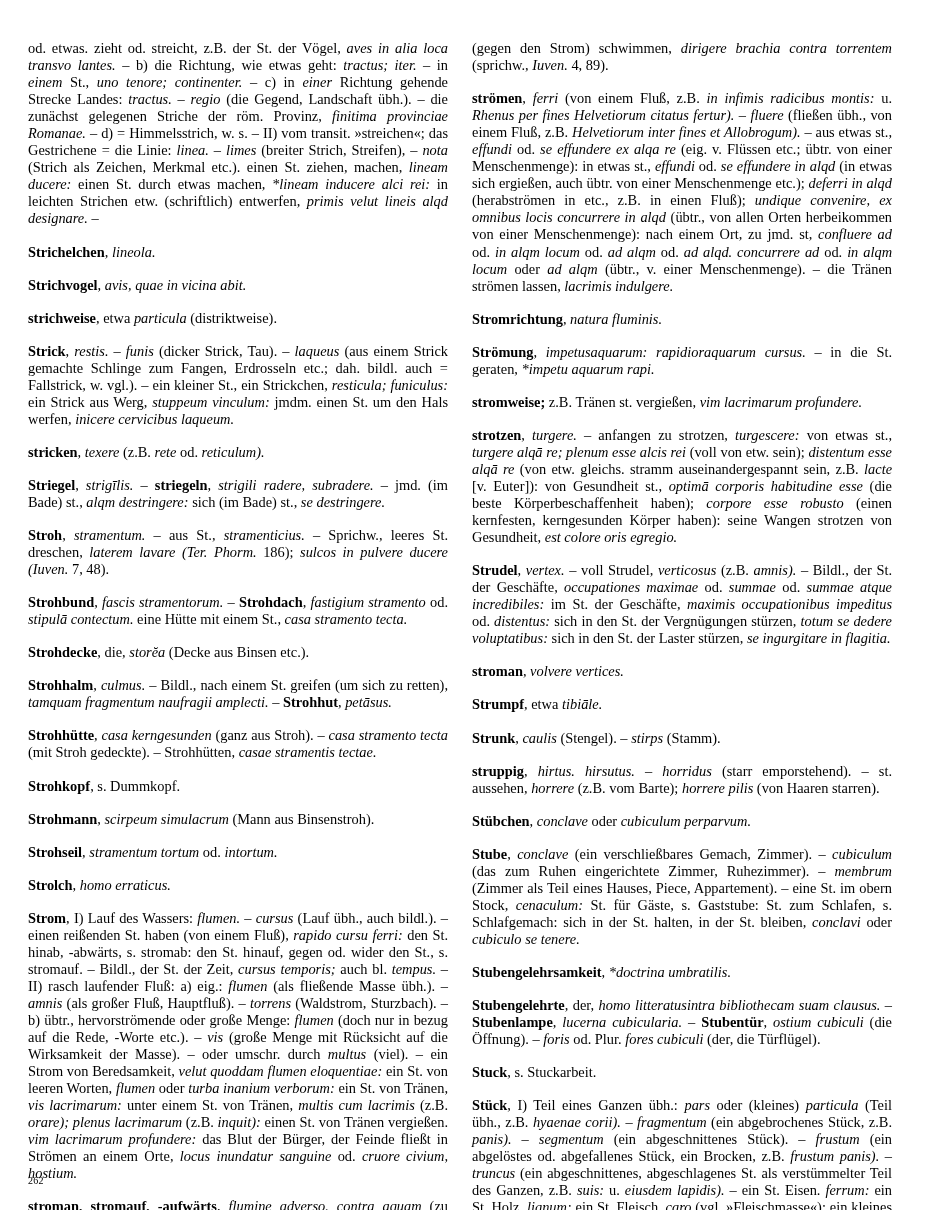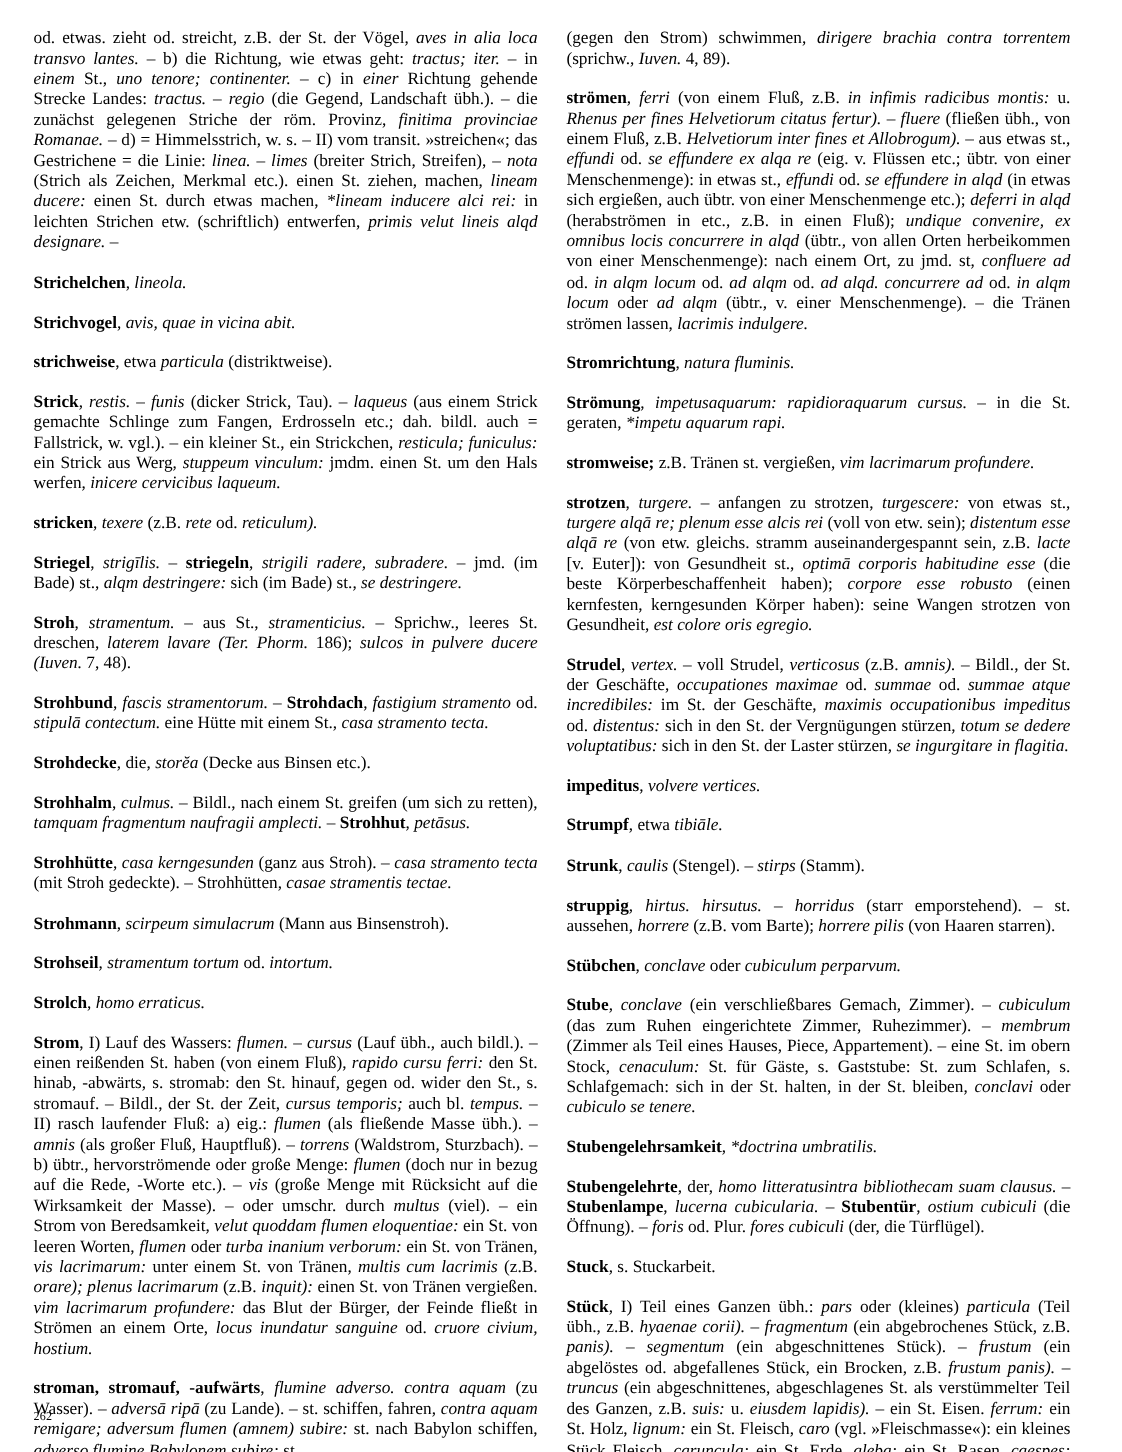--- a/index.html
+++ b/index.html
@@ -12,21 +12,21 @@
     height: 1210px;
     font-family: "Liberation Serif", "DejaVu Serif", serif;
     color: #000000;
     overflow: hidden;
   }
   .page {
     position: relative;
     width: 935px;
     height: 1210px;
     box-sizing: border-box;
-    padding: 24px 26px 0 28px;
+    padding: 40px 26px 0 28px;
   }
   .columns {
     display: flex;
     gap: 24px;
     align-items: flex-start;
   }
   .col {
     width: 420px;
     font-size: 14.4px;
     line-height: 17.05px;
@@ -67,35 +67,36 @@
         <p class="entry"><b>Strichvogel</b>, <i>avis, quae in vicina abit.</i></p>
         <p class="entry"><b>strichweise</b>, etwa <i>particula</i> (distriktweise).</p>
         <p class="entry"><b>Strick</b>, <i>restis.</i> – <i>funis</i> (dicker Strick, Tau). – <i>laqueus</i> (aus einem Strick gemachte Schlinge zum Fangen, Erdrosseln etc.; dah. bildl. auch = Fallstrick, w. vgl.). – ein kleiner St., ein Strickchen, <i>resticula; funiculus:</i> ein Strick aus Werg, <i>stuppeum vinculum:</i> jmdm. einen St. um den Hals werfen, <i>inicere cervicibus laqueum.</i></p>
         <p class="entry"><b>stricken</b>, <i>texere</i> (z.B. <i>rete</i> od. <i>reticulum).</i></p>
         <p class="entry"><b>Striegel</b>, <i>strigīlis.</i> – <b>striegeln</b>, <i>strigili radere, subradere.</i> – jmd. (im Bade) st., <i>alqm destringere:</i> sich (im Bade) st., <i>se destringere.</i></p>
         <p class="entry"><b>Stroh</b>, <i>stramentum.</i> – aus St., <i>stramenticius.</i> – Sprichw., leeres St. dreschen, <i>laterem lavare (Ter. Phorm.</i> 186); <i>sulcos in pulvere ducere (Iuven.</i> 7, 48).</p>
         <p class="entry"><b>Strohbund</b>, <i>fascis stramentorum.</i> – <b>Strohdach</b>, <i>fastigium stramento</i> od. <i>stipulā contectum.</i> eine Hütte mit einem St., <i>casa stramento tecta.</i></p>
         <p class="entry"><b>Strohdecke</b>, die, <i>storĕa</i> (Decke aus Binsen etc.).</p>
         <p class="entry"><b>Strohhalm</b>, <i>culmus.</i> – Bildl., nach einem St. greifen (um sich zu retten), <i>tamquam fragmentum naufragii amplecti.</i> – <b>Strohhut</b>, <i>petāsus.</i></p>
         <p class="entry"><b>Strohhütte</b>, <i>casa kerngesunden</i> (ganz aus Stroh). – <i>casa stramento tecta</i> (mit Stroh gedeckte). – Strohhütten, <i>casae stramentis tectae.</i></p>
+        <p class="entry"><b>Strohkopf</b>, s. Dummkopf.</p>
         <p class="entry"><b>Strohmann</b>, <i>scirpeum simulacrum</i> (Mann aus Binsenstroh).</p>
         <p class="entry"><b>Strohseil</b>, <i>stramentum tortum</i> od. <i>intortum.</i></p>
         <p class="entry"><b>Strolch</b>, <i>homo erraticus.</i></p>
         <p class="entry"><b>Strom</b>, I) Lauf des Wassers: <i>flumen.</i> – <i>cursus</i> (Lauf übh., auch bildl.). – einen reißenden St. haben (von einem Fluß), <i>rapido cursu ferri:</i> den St. hinab, -abwärts, s. stromab: den St. hinauf, gegen od. wider den St., s. stromauf. – Bildl., der St. der Zeit, <i>cursus temporis;</i> auch bl. <i>tempus.</i> – II) rasch laufender Fluß: a) eig.: <i>flumen</i> (als fließende Masse übh.). – <i>amnis</i> (als großer Fluß, Hauptfluß). – <i>torrens</i> (Waldstrom, Sturzbach). – b) übtr., hervorströmende oder große Menge: <i>flumen</i> (doch nur in bezug auf die Rede, -Worte etc.). – <i>vis</i> (große Menge mit Rücksicht auf die Wirksamkeit der Masse). – oder umschr. durch <i>multus</i> (viel). – ein Strom von Beredsamkeit, <i>velut quoddam flumen eloquentiae:</i> ein St. von leeren Worten, <i>flumen</i> oder <i>turba inanium verborum:</i> ein St. von Tränen, <i>vis lacrimarum:</i> unter einem St. von Tränen, <i>multis cum lacrimis</i> (z.B. <i>orare); plenus lacrimarum</i> (z.B. <i>inquit):</i> einen St. von Tränen vergießen. <i>vim lacrimarum profundere:</i> das Blut der Bürger, der Feinde fließt in Strömen an einem Orte, <i>locus inundatur sanguine</i> od. <i>cruore civium, hostium.</i></p>
         <p class="entry"><b>stroman, stromauf, -aufwärts</b>, <i>flumine adverso. contra aquam</i> (zu Wasser). – <i>adversā ripā</i> (zu Lande). – st. schiffen, fahren, <i>contra aquam remigare; adversum flumen (amnem) subire:</i> st. nach Babylon schiffen, <i>adverso flumine Babylonem subire:</i> st.</p>
       </div>
     <div class="col" id="right-col">
         <p class="entry">(gegen den Strom) schwimmen, <i>dirigere brachia contra torrentem</i> (sprichw., <i>Iuven.</i> 4, 89).</p>
         <p class="entry"><b>strömen</b>, <i>ferri</i> (von einem Fluß, z.B. <i>in infimis radicibus montis:</i> u. <i>Rhenus per fines Helvetiorum citatus fertur).</i> – <i>fluere</i> (fließen übh., von einem Fluß, z.B. <i>Helvetiorum inter fines et Allobrogum).</i> – aus etwas st., <i>effundi</i> od. <i>se effundere ex alqa re</i> (eig. v. Flüssen etc.; übtr. von einer Menschenmenge): in etwas st., <i>effundi</i> od. <i>se effundere in alqd</i> (in etwas sich ergießen, auch übtr. von einer Menschenmenge etc.); <i>deferri in alqd</i> (herabströmen in etc., z.B. in einen Fluß); <i>undique convenire, ex omnibus locis concurrere in alqd</i> (übtr., von allen Orten herbeikommen von einer Menschenmenge): nach einem Ort, zu jmd. st, <i>confluere ad</i> od. <i>in alqm locum</i> od. <i>ad alqm</i> od. <i>ad alqd. concurrere ad</i> od. <i>in alqm locum</i> oder <i>ad alqm</i> (übtr., v. einer Menschenmenge). – die Tränen strömen lassen, <i>lacrimis indulgere.</i></p>
         <p class="entry"><b>Stromrichtung</b>, <i>natura fluminis.</i></p>
         <p class="entry"><b>Strömung</b>, <i>impetusaquarum: rapidioraquarum cursus.</i> – in die St. geraten, <i>*impetu aquarum rapi.</i></p>
         <p class="entry"><b>stromweise;</b> z.B. Tränen st. vergießen, <i>vim lacrimarum profundere.</i></p>
         <p class="entry"><b>strotzen</b>, <i>turgere.</i> – anfangen zu strotzen, <i>turgescere:</i> von etwas st., <i>turgere alqā re; plenum esse alcis rei</i> (voll von etw. sein); <i>distentum esse alqā re</i> (von etw. gleichs. stramm auseinandergespannt sein, z.B. <i>lacte</i> [v. Euter]): von Gesundheit st., <i>optimā corporis habitudine esse</i> (die beste Körperbeschaffenheit haben); <i>corpore esse robusto</i> (einen kernfesten, kerngesunden Körper haben): seine Wangen strotzen von Gesundheit, <i>est colore oris egregio.</i></p>
         <p class="entry"><b>Strudel</b>, <i>vertex.</i> – voll Strudel, <i>verticosus</i> (z.B. <i>amnis).</i> – Bildl., der St. der Geschäfte, <i>occupationes maximae</i> od. <i>summae</i> od. <i>summae atque incredibiles:</i> im St. der Geschäfte, <i>maximis occupationibus impeditus</i> od. <i>distentus:</i> sich in den St. der Vergnügungen stürzen, <i>totum se dedere voluptatibus:</i> sich in den St. der Laster stürzen, <i>se ingurgitare in flagitia.</i></p>
-        <p class="entry"><b>impeditus</b>, <i>volvere vertices.</i></p>
+        <p class="entry"><b>stroman</b>, <i>volvere vertices.</i></p>
         <p class="entry"><b>Strumpf</b>, etwa <i>tibiāle.</i></p>
         <p class="entry"><b>Strunk</b>, <i>caulis</i> (Stengel). – <i>stirps</i> (Stamm).</p>
         <p class="entry"><b>struppig</b>, <i>hirtus. hirsutus.</i> – <i>horridus</i> (starr emporstehend). – st. aussehen, <i>horrere</i> (z.B. vom Barte); <i>horrere pilis</i> (von Haaren starren).</p>
         <p class="entry"><b>Stübchen</b>, <i>conclave</i> oder <i>cubiculum perparvum.</i></p>
         <p class="entry"><b>Stube</b>, <i>conclave</i> (ein verschließbares Gemach, Zimmer). – <i>cubiculum</i> (das zum Ruhen eingerichtete Zimmer, Ruhezimmer). – <i>membrum</i> (Zimmer als Teil eines Hauses, Piece, Appartement). – eine St. im obern Stock, <i>cenaculum:</i> St. für Gäste, s. Gaststube: St. zum Schlafen, s. Schlafgemach: sich in der St. halten, in der St. bleiben, <i>conclavi</i> oder <i>cubiculo se tenere.</i></p>
         <p class="entry"><b>Stubengelehrsamkeit</b>, <i>*doctrina umbratilis.</i></p>
         <p class="entry"><b>Stubengelehrte</b>, der, <i>homo litteratusintra bibliothecam suam clausus.</i> – <b>Stubenlampe</b>, <i>lucerna cubicularia.</i> – <b>Stubentür</b>, <i>ostium cubiculi</i> (die Öffnung). – <i>foris</i> od. Plur. <i>fores cubiculi</i> (der, die Türflügel).</p>
         <p class="entry"><b>Stuck</b>, s. Stuckarbeit.</p>
         <p class="entry"><b>Stück</b>, I) Teil eines Ganzen übh.: <i>pars</i> oder (kleines) <i>particula</i> (Teil übh., z.B. <i>hyaenae corii).</i> – <i>fragmentum</i> (ein abgebrochenes Stück, z.B. <i>panis).</i> – <i>segmentum</i> (ein abgeschnittenes Stück). – <i>frustum</i> (ein abgelöstes od. abgefallenes Stück, ein Brocken, z.B. <i>frustum panis).</i> – <i>truncus</i> (ein abgeschnittenes, abgeschlagenes St. als verstümmelter Teil des Ganzen, z.B. <i>suis:</i> u. <i>eiusdem lapidis).</i> – ein St. Eisen. <i>ferrum:</i> ein St. Holz, <i>lignum:</i> ein St. Fleisch, <i>caro</i> (vgl. »Fleischmasse«): ein kleines Stück Fleisch, <i>caruncula:</i> ein St. Erde, <i>gleba:</i> ein St. Rasen, <i>caespes:</i> ein St. Feld, <i>ager:</i> ein kleines Stück Feld, <i>agellus:</i> ein St. (Fetzen) Tuch, <i>pannus</i> od. (kleines) <i>pannulus:</i> ein St. Tuch über den Kopf, <i>capital:</i> ein St. Papier, <i>scida.</i> – ein St. Arbeit, <i>opus.</i> – ein ziemliches, beträchtliches Stück (wenn es = ziemlich oder beträchtlich viel) einer Sache, <i>aliquantum</i> mit Genet. (z.B. Land, <i>agri:</i> es ist ein ziemliches</p>
       </div>

